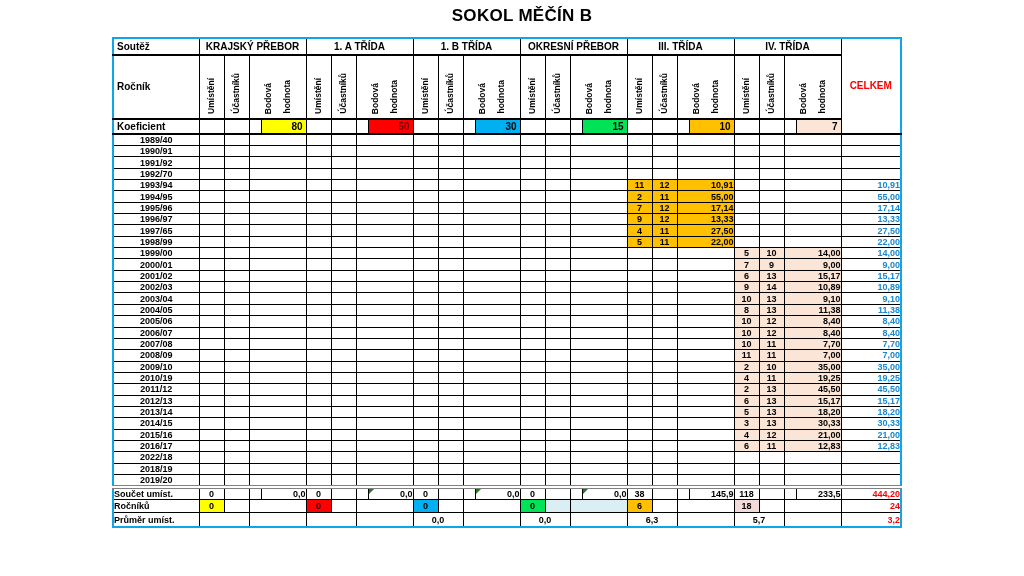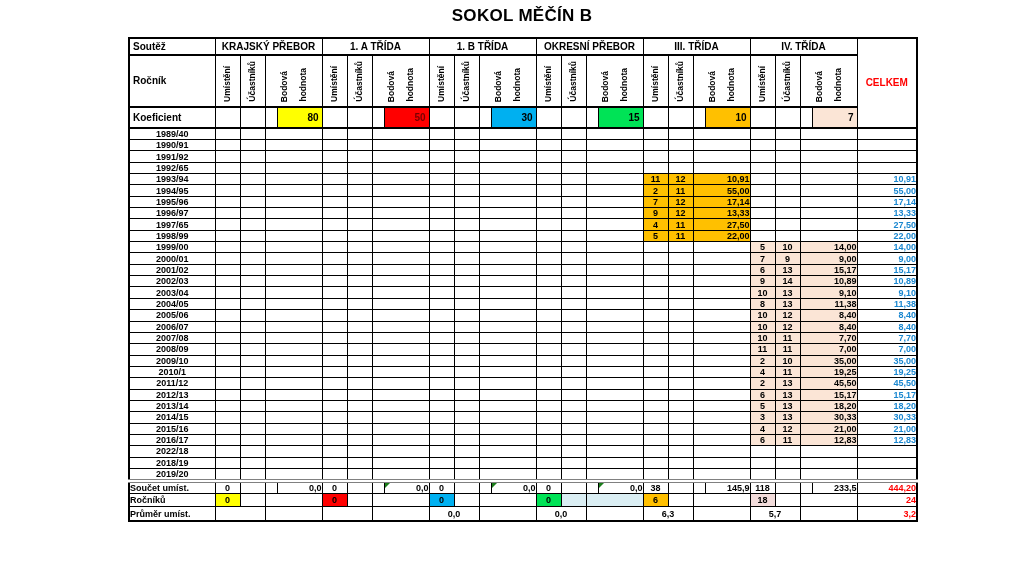--- a/index.html
+++ b/index.html
@@ -10,52 +10,52 @@
     font-family: "Liberation Sans", "DejaVu Sans", sans-serif;
     position: relative;
     overflow: hidden;
   }
   .page-title {
     position: absolute; left: 128px; top: 6px; width: 788px;
     text-align: center; font-size: 17px; font-weight: bold; color: #000;
     letter-spacing: .3px;
   }
   table.sheet {
-    position: absolute; left: 128px; top: 37px;
+    position: absolute; left: 112px; top: 37px;
     border-collapse: collapse; table-layout: fixed;
-    border: 2px solid #000000;
+    border: 2px solid #0ea5e9;
   }
   table.sheet td {
     border: 1px solid #000;
     padding: 0;
     font-weight: bold;
     font-size: 9px;
     line-height: 10px;
     color: #000;
     white-space: nowrap;
     overflow: hidden;
     position: relative;
     vertical-align: middle;
   }
   td.gl { border-left-width: 2px; }
   tr.h1 td { border-bottom-width: 2px; height: 17px; text-align: center; font-size: 10px; }
   tr.h1 td.corner { text-align: left; padding-left: 3px; }
-  tr.h2 td { border-bottom-width: 2px; height: 52px; vertical-align: bottom; text-align: center; }
+  tr.h2 td { border-bottom-width: 2px; height: 64px; vertical-align: bottom; text-align: center; }
   tr.h2 td.rlabel { vertical-align: middle; text-align: left; padding-left: 3px; font-size: 10px; }
   .vt {
     writing-mode: vertical-rl;
     transform: rotate(180deg);
     display: inline-block;
     font-size: 8.5px;
     line-height: 9px;
     margin: 0 1px 2px 1px;
   }
   .vt + .vt { margin-left: 9px; }
   td.celkem-head { font-size: 11px; text-align: center; vertical-align: middle; }
-  tr.koef td { border-bottom-width: 2px; height: 21px; }
+  tr.koef td { border-bottom-width: 2px; height: 15px; }
   tr.koef td.klabel { text-align: left; padding-left: 3px; font-size: 10px; }
   tr.koef td.kval { text-align: right; padding-right: 3px; font-size: 10px; }
   tr.yr td { height: 11.35px; }
   td.ylabel { text-align: center; }
   td.num { text-align: center; }
   td.val { text-align: right; padding-right: 3px; }
   tr.sum td { border-top: 4px double #808080; height: 13px; }
   tr.roc td { height: 13px; border-bottom: 1px dashed #7f7f7f; }
   tr.prum td { height: 14px; }
   td.rowlabel { text-align: left; padding-left: 3px; font-size: 10px; }
@@ -220,21 +220,21 @@
         <td colspan="2"></td>
         <td class="gl"></td>
         <td></td>
         <td colspan="2"></td>
         <td class="gl"></td>
         <td></td>
         <td colspan="2"></td>
         <td class="gl val" style="color: rgb(25, 135, 208);"></td>
       </tr>
       <tr class="yr">
-        <td class="ylabel">1992/65</td>
+        <td class="ylabel">1992/70</td>
         <td class="gl"></td>
         <td></td>
         <td colspan="2"></td>
         <td class="gl"></td>
         <td></td>
         <td colspan="2"></td>
         <td class="gl"></td>
         <td></td>
         <td colspan="2"></td>
         <td class="gl"></td>
@@ -616,21 +616,21 @@
         <td colspan="2"></td>
         <td class="gl"></td>
         <td></td>
         <td colspan="2"></td>
         <td class="gl num" style="background-color: rgb(251, 229, 214);">2</td>
         <td class="num" style="background-color: rgb(251, 229, 214);">10</td>
         <td class="val" colspan="2" style="background-color: rgb(251, 229, 214);">35,00</td>
         <td class="gl val" style="color: rgb(25, 135, 208);">35,00</td>
       </tr>
       <tr class="yr">
-        <td class="ylabel">2010/1</td>
+        <td class="ylabel">2010/19</td>
         <td class="gl"></td>
         <td></td>
         <td colspan="2"></td>
         <td class="gl"></td>
         <td></td>
         <td colspan="2"></td>
         <td class="gl"></td>
         <td></td>
         <td colspan="2"></td>
         <td class="gl"></td>

